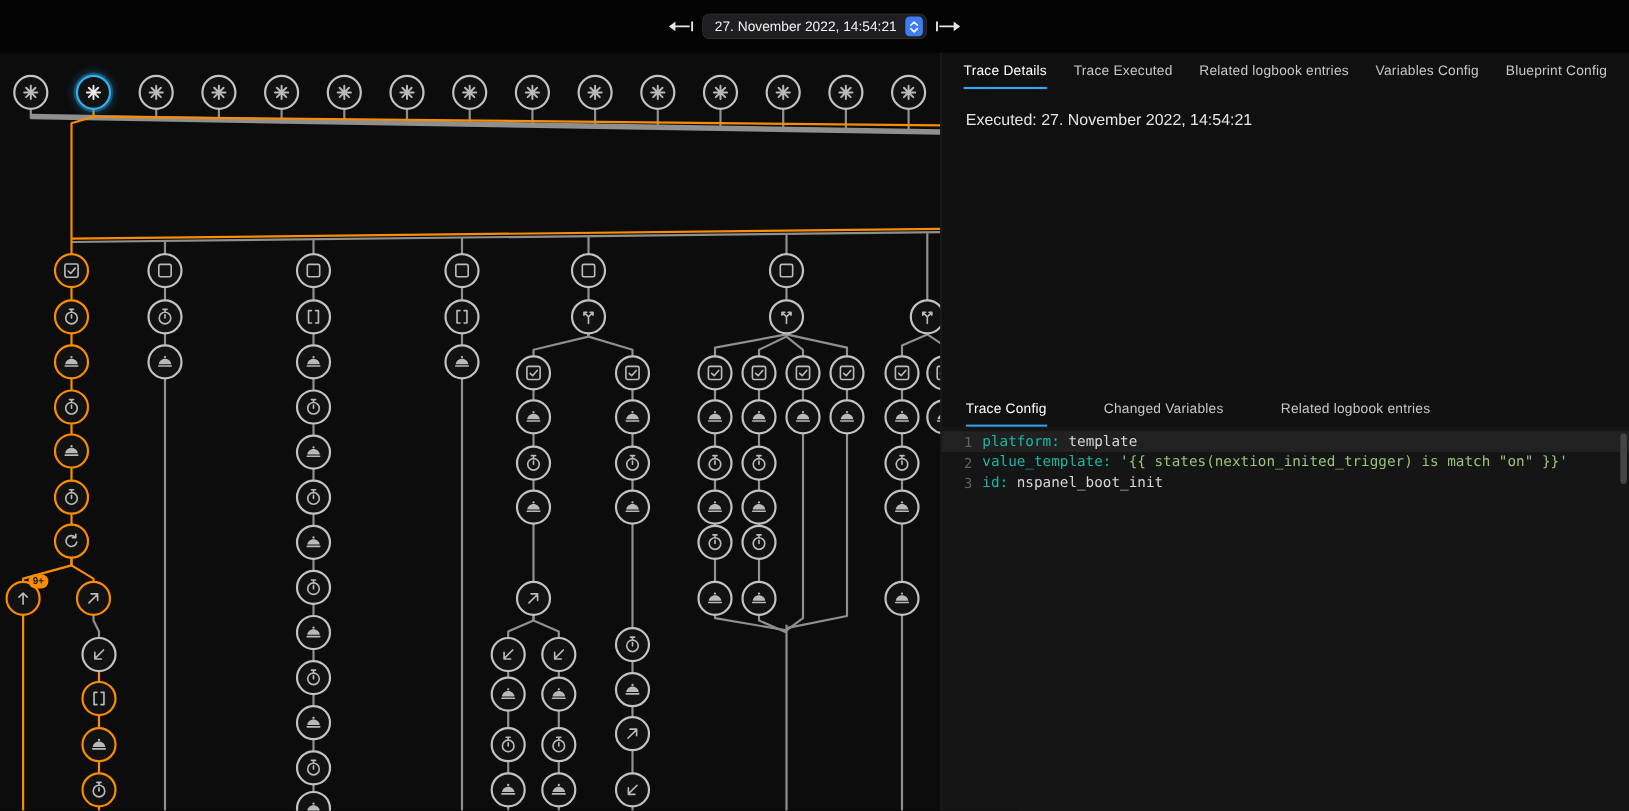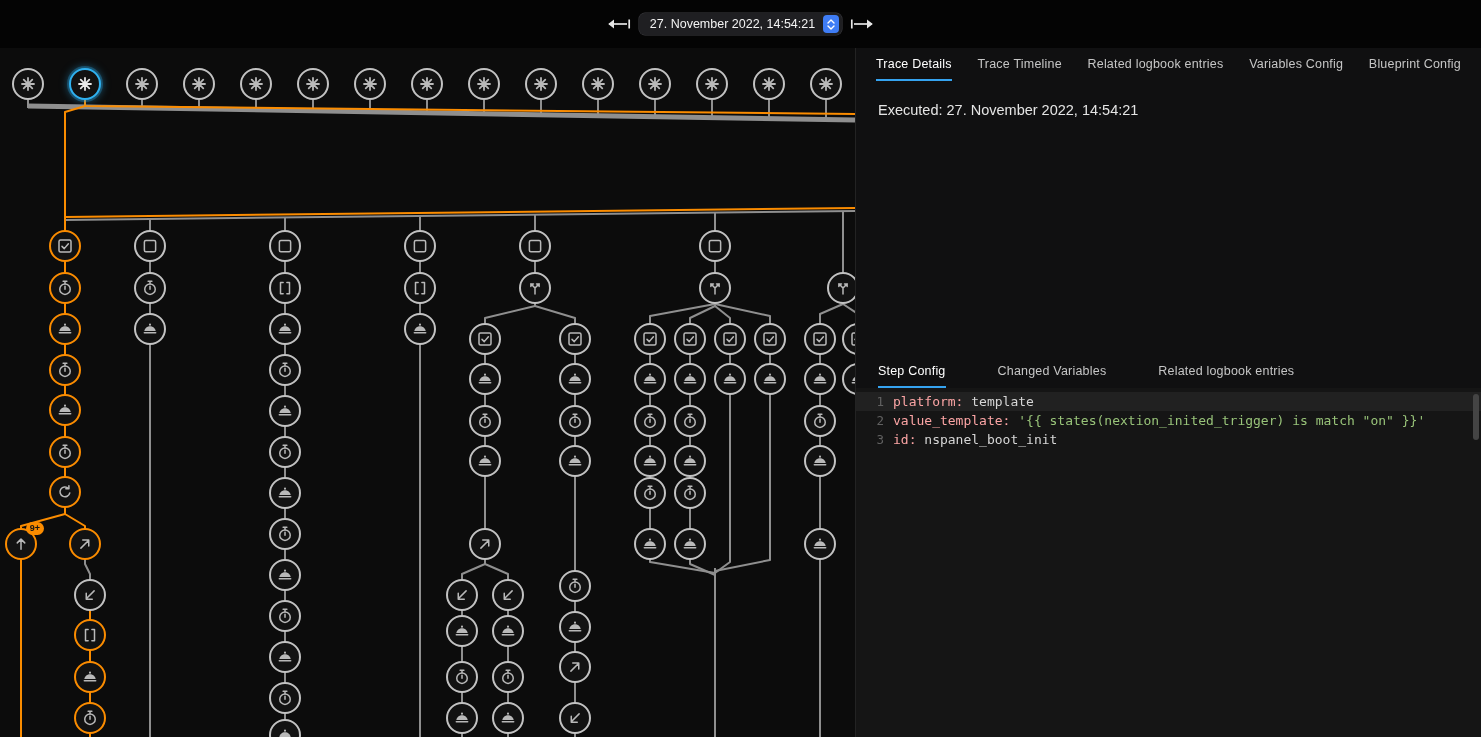--- a/index.html
+++ b/index.html
@@ -41,21 +41,21 @@
   #details-section{height:307px;box-sizing:border-box;flex:none}
   #executed{margin:21px 0 8px 22px;font-size:14.5px;color:#e5e5e5}
   #config-section{flex:1;display:flex;flex-direction:column;min-height:0}
   #code-area{flex:1;background:#151515;position:relative;padding-top:4px;
              font-family:"DejaVu Sans Mono",monospace;font-size:13px;line-height:19px;cursor:text}
   .code-line{display:flex}
   .code-line.active{background:#212121}
   .gutter{width:28px;flex:none;text-align:right;padding-right:9px;color:#616161;font-size:12.5px;
           user-select:none}
   .code-text{white-space:pre}
-  .tok-key{color:#fca5a5}
+  .tok-key{color:#14b8a6}
   .tok-plain{color:#d6d6d6}
   .tok-string{color:#98c379}
   #scroll-thumb{position:absolute;right:2px;top:6px;width:6px;height:46px;background:#444;
                 border-radius:3px;cursor:pointer}
 </style>
 </head>
 <body>
 
 <div id="topbar">
   <button class="icon-btn">
@@ -733,31 +733,31 @@
         </svg>
       </div>
     </div>
 </div>
 
 <div id="panel">
 
   <div id="details-section">
     <div id="details-tabs" class="tabbar">
         <div class="tab active">Trace Details</div>
-        <div class="tab">Trace Timeline</div>
+        <div class="tab">Trace Executed</div>
         <div class="tab">Related logbook entries</div>
         <div class="tab">Variables Config</div>
         <div class="tab">Blueprint Config</div>
       </div>
     <div id="executed">Executed: 27. November 2022, 14:54:21</div>
   </div>
 
   <div id="config-section">
     <div id="config-tabs" class="tabbar">
-        <div class="tab active">Step Config</div>
+        <div class="tab active">Trace Config</div>
         <div class="tab">Changed Variables</div>
         <div class="tab">Related logbook entries</div>
       </div>
     <div id="code-area">
       <div id="code-lines">
           <div class="code-line active">
             <span class="gutter">1</span>
             <span class="code-text"><span class="tok-key">platform:</span><span class="tok-plain"> template</span></span>
           </div>
           <div class="code-line">

